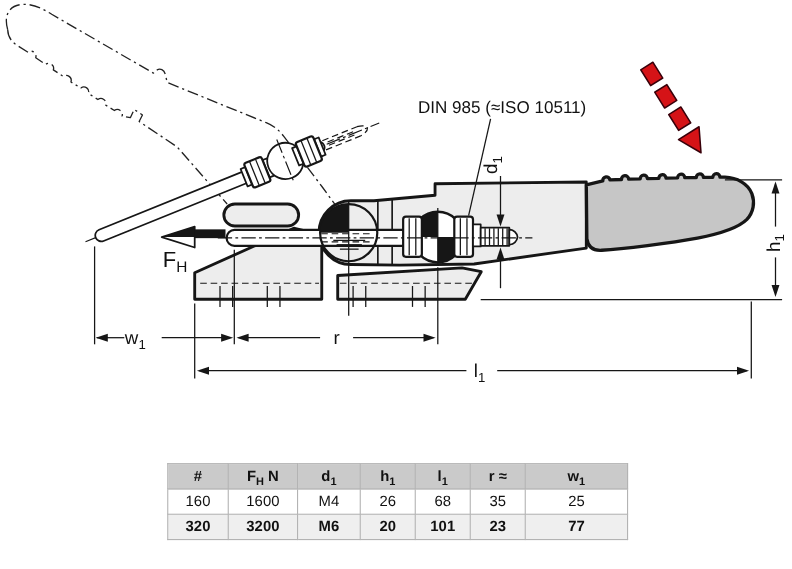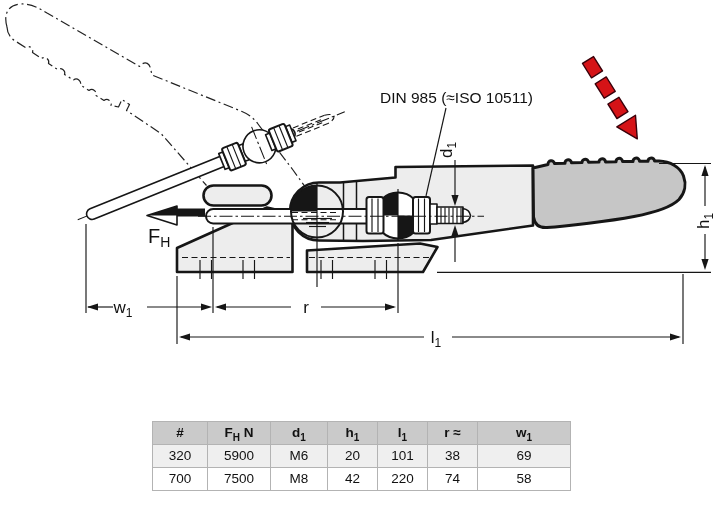--- a/index.html
+++ b/index.html
@@ -24,21 +24,21 @@
   .ftxt     {font:20px "Liberation Sans",sans-serif;fill:#111;}
   .ftxt .s  {font-size:14px;}
   .dintxt   {font:15.5px "Liberation Sans",sans-serif;fill:#111;}
 
   
   #spec-table{position:absolute;left:152px;top:421px;border-collapse:collapse;table-layout:fixed;
               font-size:13.5px;color:#111;}
   #spec-table th,#spec-table td{border:1px solid #b3b3b3;text-align:center;vertical-align:middle;
               height:22px;padding:0;line-height:22px;}
   #spec-table th{background:#cacaca;font-weight:bold;}
-  #spec-table tr.alt td{background:#efefef;}
+  #spec-table tr.alt td{background:#efefef;font-weight:bold;}
   #spec-table sub{font-size:10px;line-height:0;}
 </style>
 </head>
 <body>
 
 <div id="stage">
 
 <svg width="720" height="517" viewBox="0 0 720 517">
 
   <g>
@@ -209,34 +209,34 @@
       <th><span>#</span></th>
       <th><span>F</span><sub>H</sub><span> N</span></th>
       <th><span>d</span><sub>1</sub></th>
       <th><span>h</span><sub>1</sub></th>
       <th><span>l</span><sub>1</sub></th>
       <th><span>r</span><span> ≈</span></th>
       <th><span>w</span><sub>1</sub></th>
     </tr>
   </thead>
   <tbody>
+    <tr>
+      <td>160</td>
+      <td>1600</td>
+      <td>M4</td>
+      <td>26</td>
+      <td>68</td>
+      <td>35</td>
+      <td>25</td>
+    </tr>
     <tr class="alt">
       <td>320</td>
-      <td>5900</td>
+      <td>3200</td>
       <td>M6</td>
       <td>20</td>
       <td>101</td>
-      <td>38</td>
-      <td>69</td>
-    </tr>
-    <tr>
-      <td>700</td>
-      <td>7500</td>
-      <td>M8</td>
-      <td>42</td>
-      <td>220</td>
-      <td>74</td>
-      <td>58</td>
+      <td>23</td>
+      <td>77</td>
     </tr>
   </tbody>
 </table>
 
 </div>
 
 </body></html>

